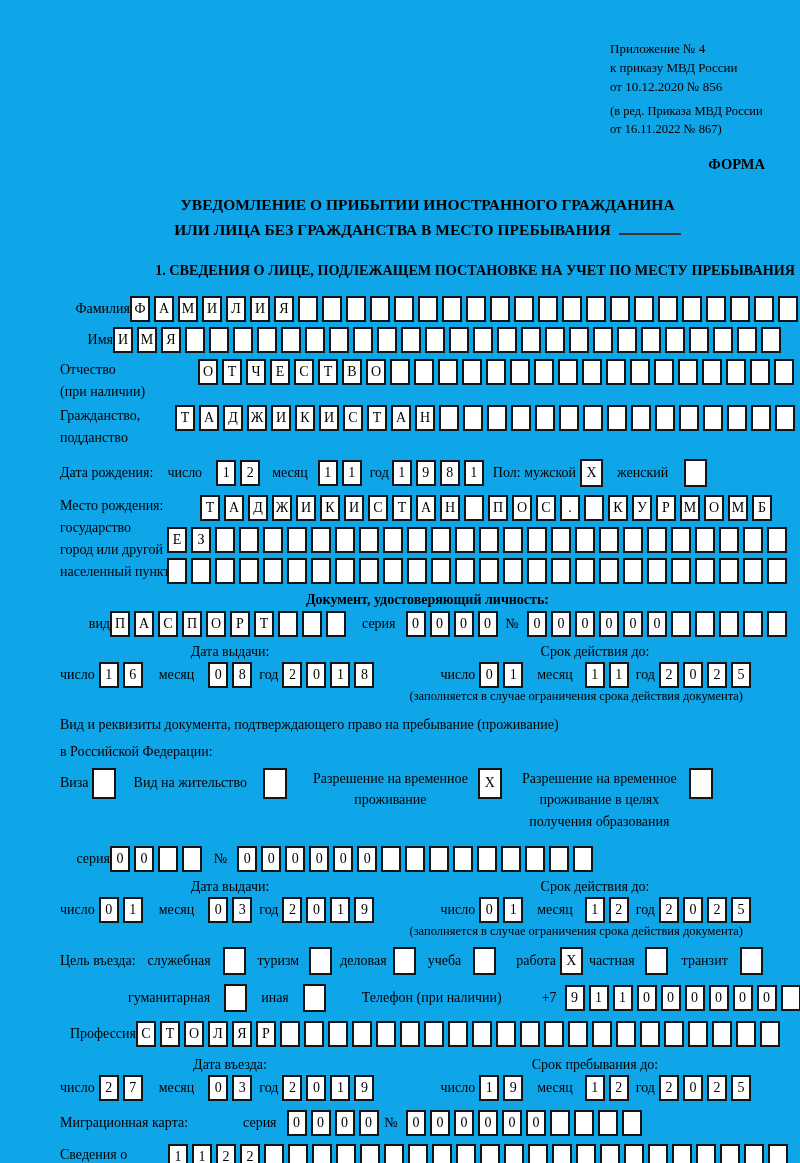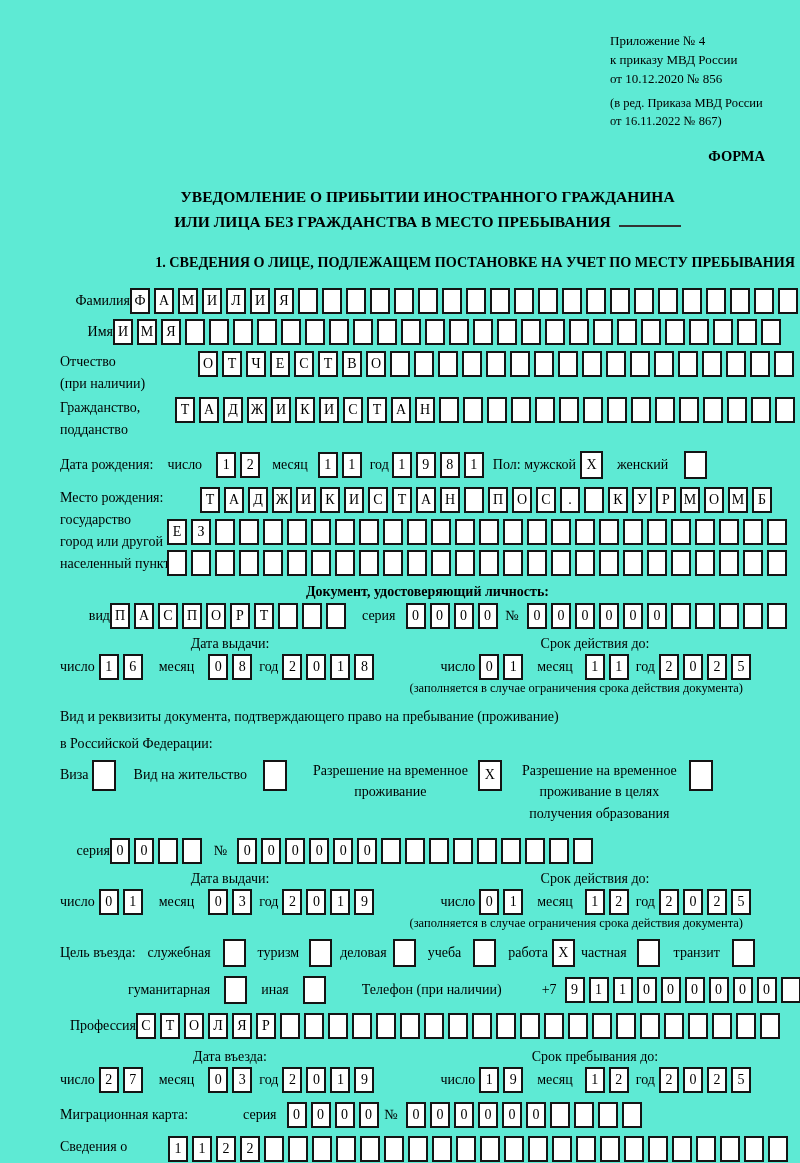--- a/index.html
+++ b/index.html
@@ -1,18 +1,18 @@
 <!DOCTYPE html>
 <html><head>
 <meta charset="utf-8">
 <style>
   html,body{margin:0;padding:0;background:#fff;}
   body{width:800px;font-family:"Liberation Serif", serif;color:#000;}
   .page{position:relative;width:800px;height:1163px;box-sizing:border-box;
-        padding:32px 5px 0 60px;overflow:hidden;background:#5eead4;}
+        padding:40px 5px 0 60px;overflow:hidden;background:#0ea5e9;}
   
   .cells{display:inline-flex;flex:none;}
   .cb{box-sizing:border-box;flex:none;width:20px;height:26px;border:2px solid #141414;
       margin-right:4px;display:inline-flex;align-items:center;justify-content:center;
       font-size:14px;line-height:1;background:#fff;}
   .chk .cb{width:23px;height:28px;}
   .bigchk .cb{width:24px;height:31px;}
   
   .frow{display:flex;align-items:center;}
   .trow{display:flex;align-items:flex-start;}
@@ -519,21 +519,21 @@
         <div class="cb"></div>
       </span>
     <span class="flabel" style="margin-left:4px">деловая</span>
     <span class="cells chk" style="margin-left:6px">
         <div class="cb"></div>
       </span>
     <span class="flabel" style="margin-left:8px">учеба</span>
     <span class="cells chk" style="margin-left:12px">
         <div class="cb"></div>
       </span>
-    <span class="flabel" style="margin-left:8px">работа</span>
+    <span class="flabel" style="margin-left:16px">работа</span>
     <span class="cells chk" style="margin-left:4px">
         <div class="cb">X</div>
       </span>
     <span class="flabel" style="margin-left:2px">частная</span>
     <span class="cells chk" style="margin-left:10px">
         <div class="cb"></div>
       </span>
     <span class="flabel" style="margin-left:10px">транзит</span>
     <span class="cells chk" style="margin-left:12px">
         <div class="cb"></div>

